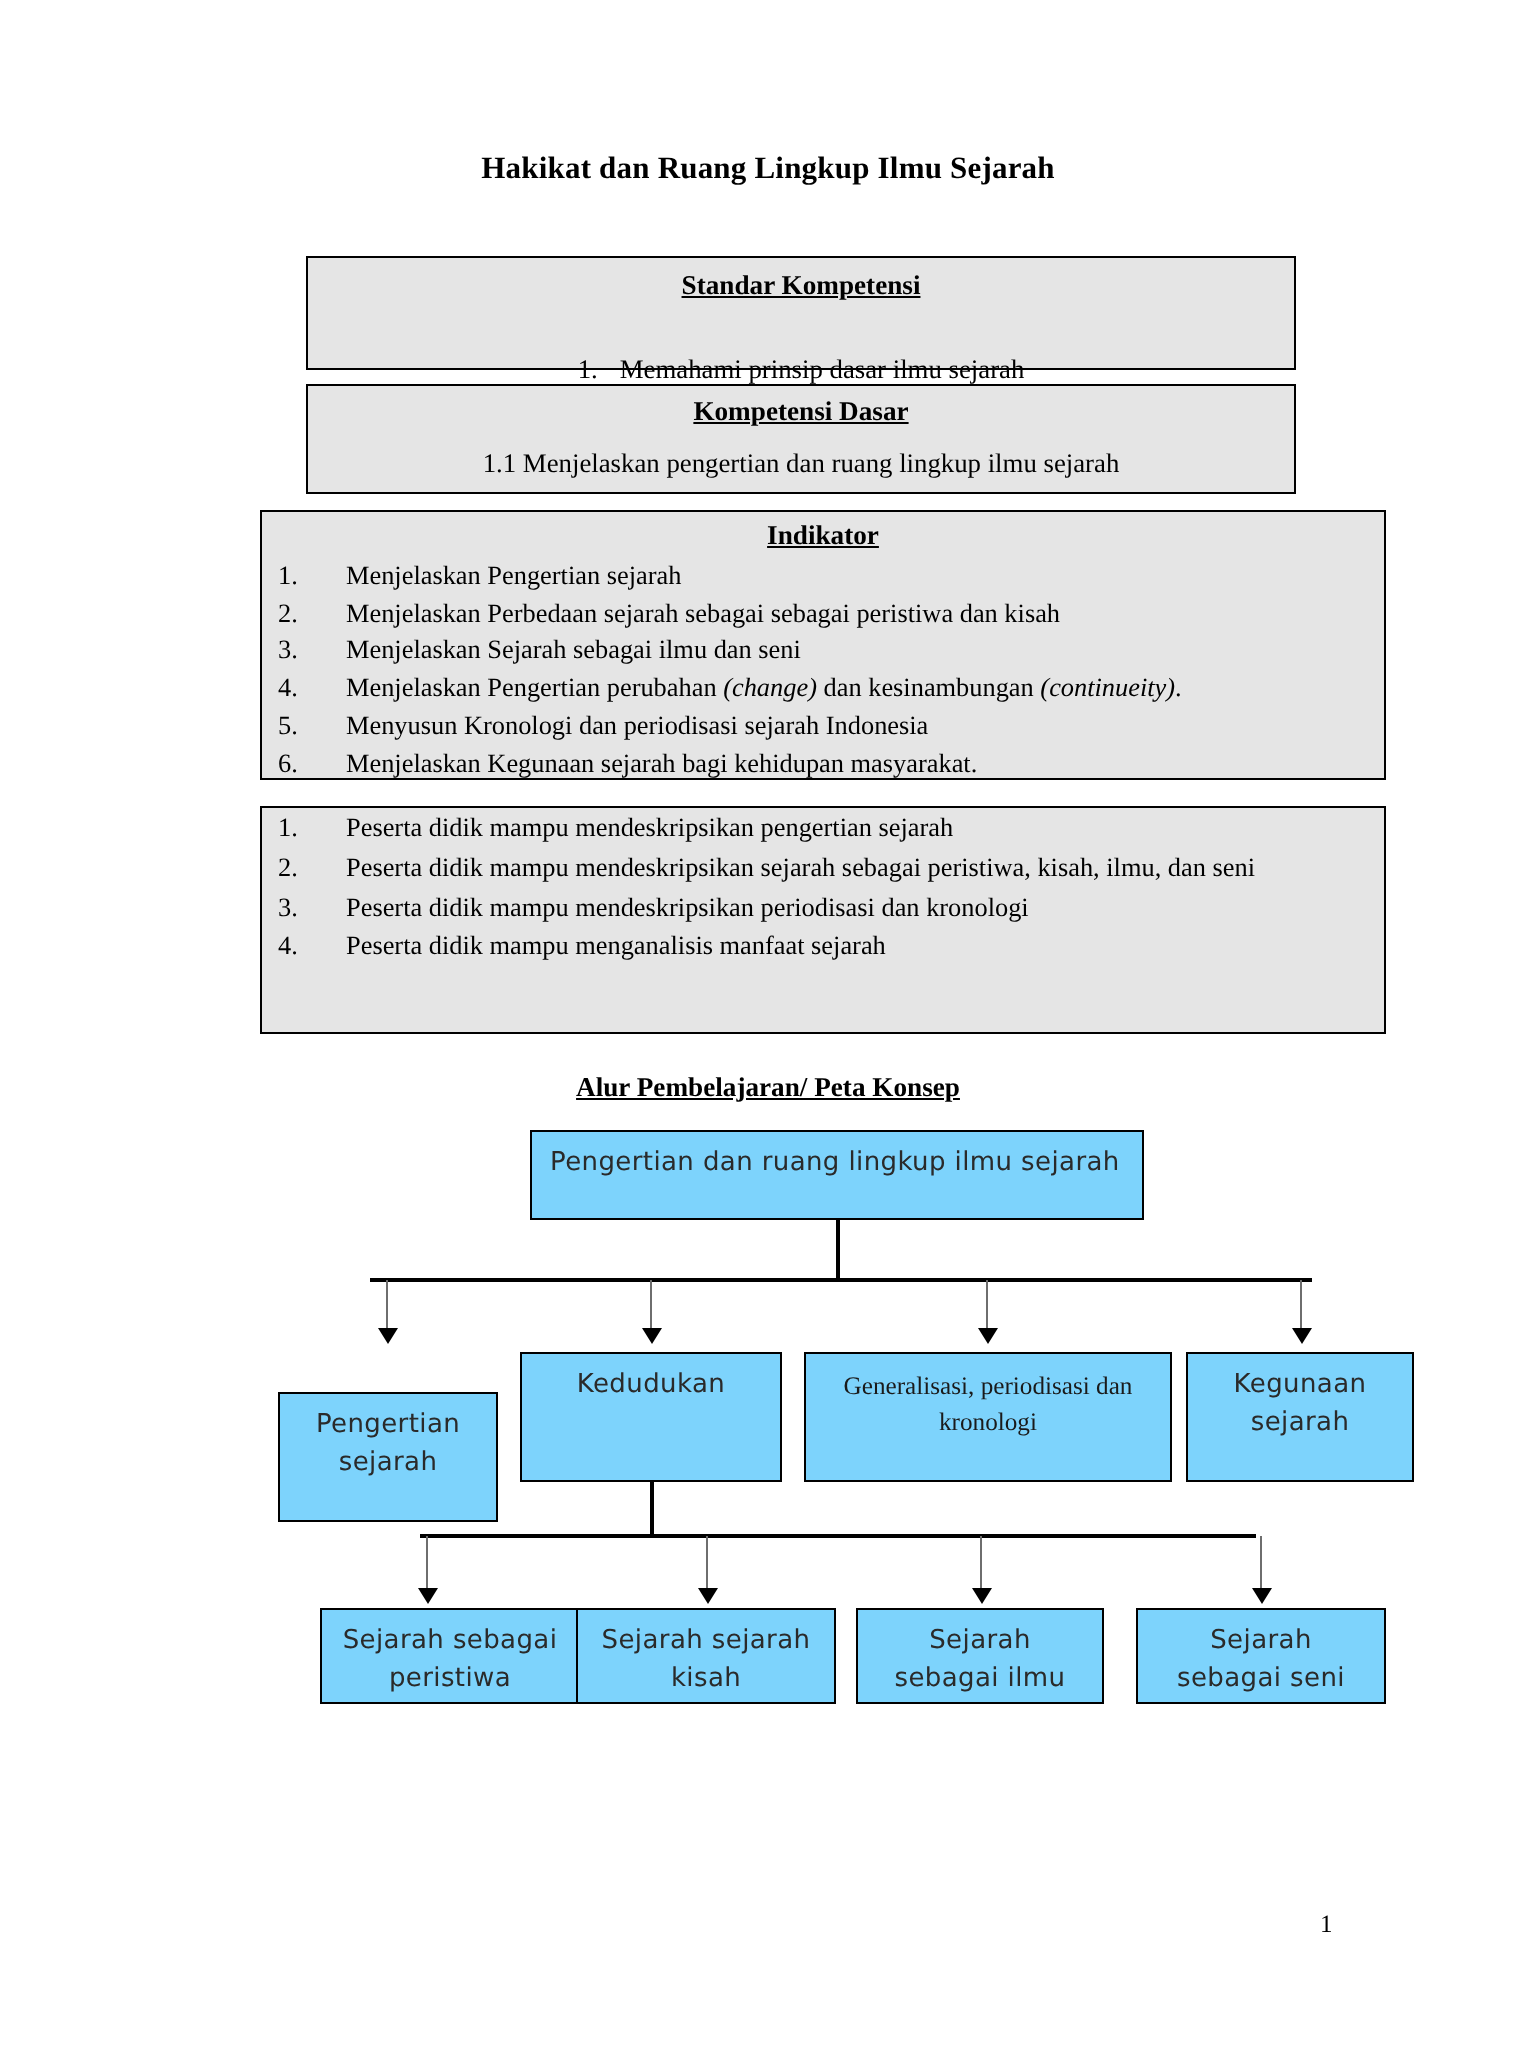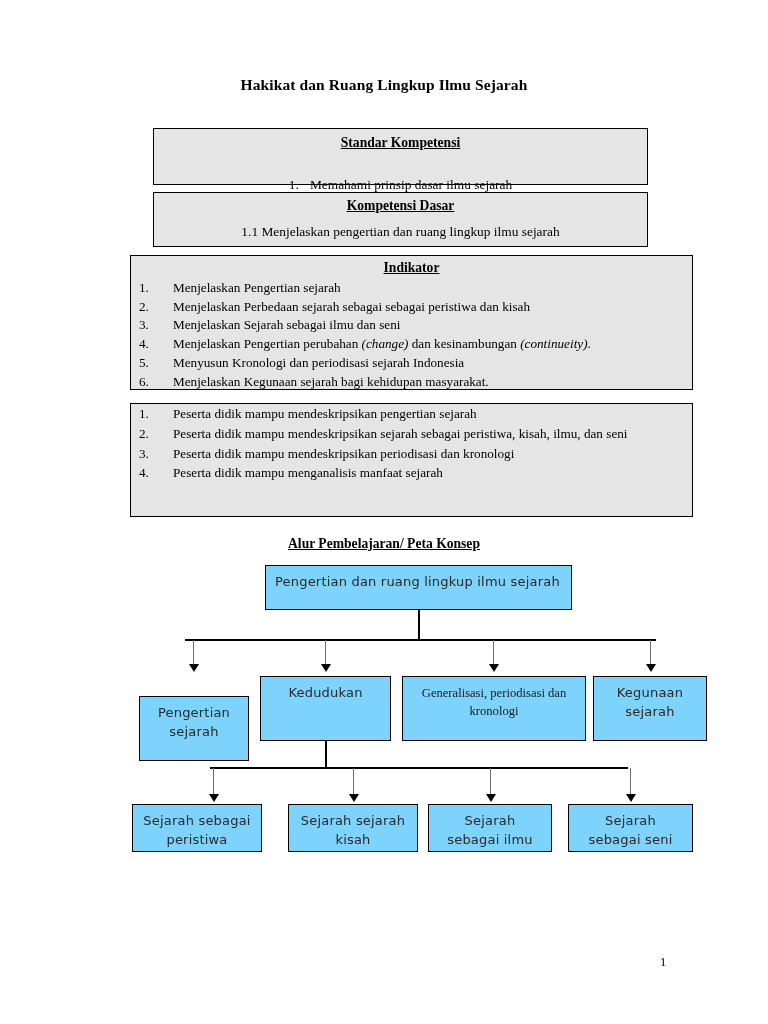--- a/index.html
+++ b/index.html
@@ -141,21 +141,21 @@
   .fbox.clipped .inner { overflow: hidden; }
 
   
   #fb-root  { left: 265px; top: 565px; width: 307px; height: 45px; }
   
   #fb-r2-1  { left: 139px; top: 676px; width: 110px; height: 65px; margin-top: 20px; }
   #fb-r2-2  { left: 260px; top: 676px; width: 131px; height: 65px; }
   #fb-r2-3  { left: 402px; top: 676px; width: 184px; height: 65px; }
   #fb-r2-4  { left: 593px; top: 676px; width: 114px; height: 65px; }
   
-  #fb-r3-1  { left: 132px; top: 804px; width: 130px; height: 48px; }
+  #fb-r3-1  { left: 160px; top: 804px; width: 130px; height: 48px; }
   #fb-r3-2  { left: 288px; top: 804px; width: 130px; height: 48px; }
   #fb-r3-3  { left: 428px; top: 804px; width: 124px; height: 48px; }
   #fb-r3-4  { left: 568px; top: 804px; width: 125px; height: 48px; }
 
   
   .conn {
     position: absolute;
     background: #000;
   }
   .conn.v { width: 1.6px; }

